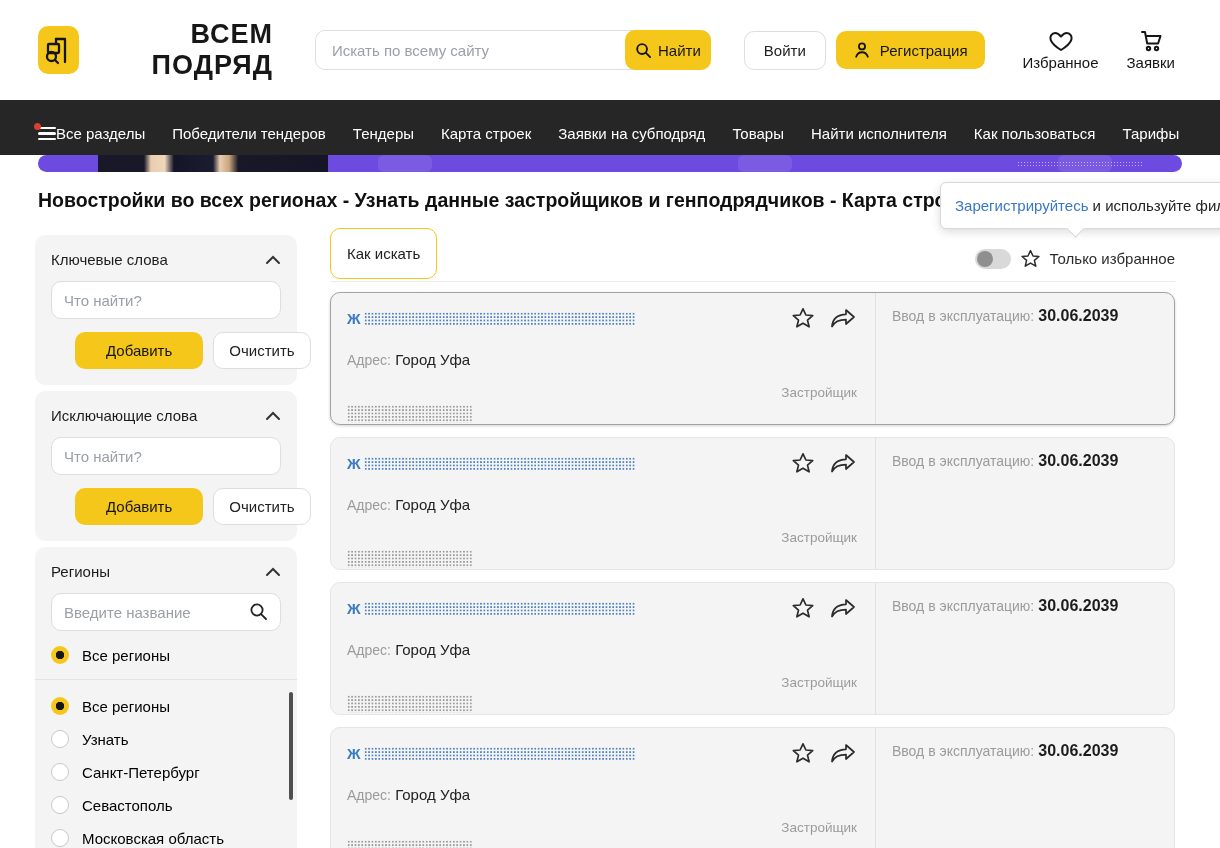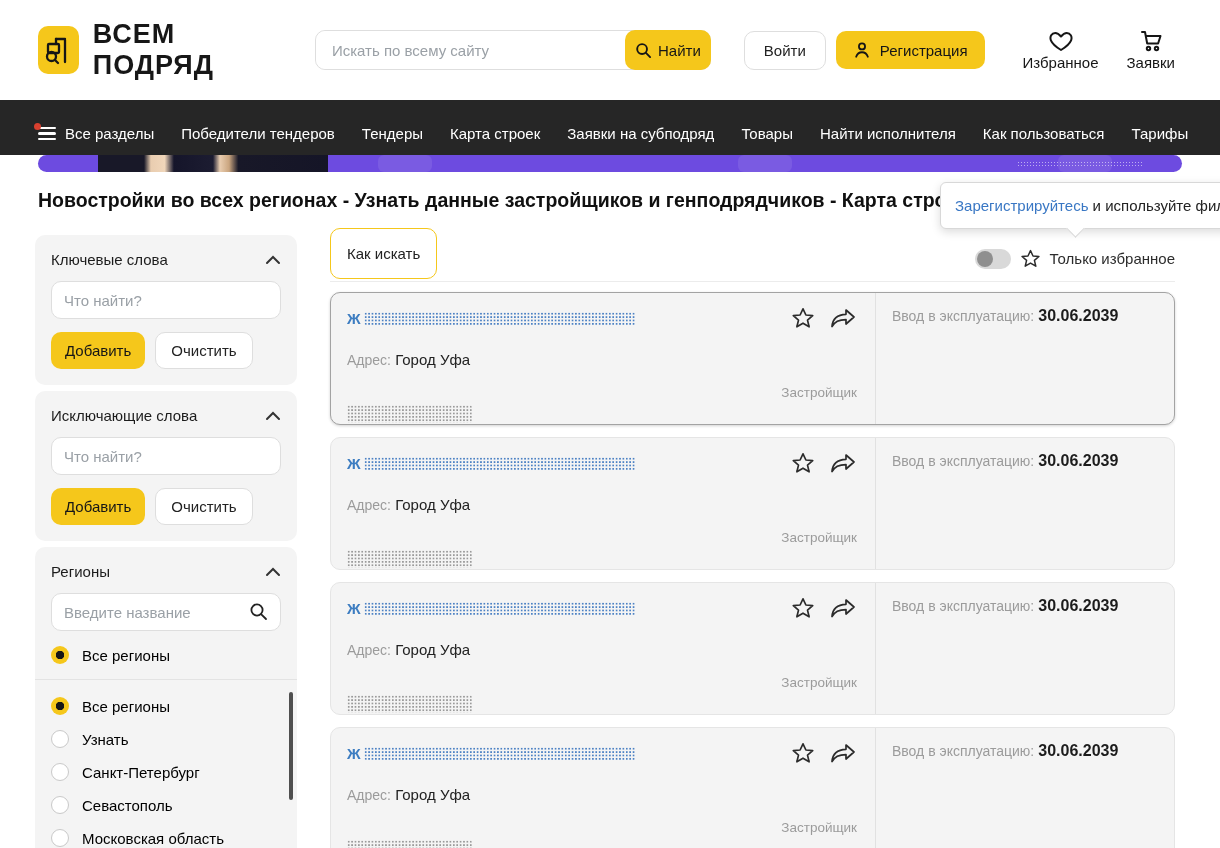--- a/index.html
+++ b/index.html
@@ -13,21 +13,21 @@
   }
   *{box-sizing:border-box;margin:0;padding:0;}
   html,body{width:1220px;height:848px;overflow:hidden;background:#fff;
     font-family:"Liberation Sans",sans-serif;color:#1a1a1a;position:relative;}
 
   
   .header{height:100px;display:flex;align-items:center;padding:0 45px 0 38px;}
   .brand{display:flex;align-items:center;cursor:pointer;}
   .logo-box{width:48px;height:48px;background:var(--yellow);border-radius:10px;
     display:flex;align-items:center;justify-content:center;}
-  .brand-text{font-size:27px;font-weight:800;letter-spacing:1px;margin-left:14px;color:#171717;}
+  .brand-text{font-size:27px;font-weight:800;letter-spacing:1px;margin-left:14px;color:#171717;text-align:right;}
   .search{margin-left:42px;width:462px;height:40px;border:1px solid var(--border);
     border-radius:10px;display:flex;align-items:stretch;background:#fff;}
   .search input{flex:1;border:none;outline:none;padding:0 16px;font-size:15px;
     border-radius:10px;font-family:inherit;color:#333;}
   .search input::placeholder{color:#9aa0a6;}
   .btn-search{width:86px;margin:-1px;background:var(--yellow);border:none;border-radius:10px;
     font-size:15px;font-family:inherit;display:flex;align-items:center;justify-content:center;
     gap:6px;cursor:pointer;color:#161616;}
   .btn-login{margin-left:33px;padding:10px 19px;background:#fff;border:1px solid var(--border);
     border-radius:10px;font-size:15px;font-family:inherit;cursor:pointer;color:#222;}
@@ -35,21 +35,21 @@
     border-radius:10px;font-size:15px;font-family:inherit;display:flex;align-items:center;
     gap:9px;cursor:pointer;color:#161616;}
   .header-link{display:flex;flex-direction:column;align-items:center;gap:2px;font-size:15px;
     cursor:pointer;color:#161616;}
   .header-link.fav{margin-left:38px;}
   .header-link.cart{margin-left:28px;}
 
   
   .nav{height:55px;background:var(--nav-bg);display:flex;align-items:center;
     padding:0 38px;color:#fff;font-size:15px;}
-  .nav-link{height:71px;display:flex;align-items:center;gap:9px;cursor:pointer;
+  .nav-link{height:71px;display:flex;align-items:center;cursor:pointer;
     border-bottom:4px solid transparent;padding-top:16px;white-space:nowrap;margin-right:27px;}
   .nav-link.active{border-bottom-color:var(--yellow);}
   .burger{position:relative;width:18px;height:14px;display:flex;flex-direction:column;
     justify-content:space-between;}
   .burger i{display:block;height:2.4px;background:#fff;border-radius:2px;}
   .burger .dot{position:absolute;left:-4px;top:-4px;width:7px;height:7px;border-radius:50%;
     background:#d8402f;}
 
   
   .banner{margin:0 38px;height:17px;border-radius:9px;background:var(--purple);
@@ -80,22 +80,22 @@
   .content{display:flex;gap:33px;padding:23px 45px 0 35px;align-items:flex-start;}
   .sidebar{width:262px;flex:none;}
   .panel{background:var(--panel-bg);border-radius:10px;padding:16px;margin-bottom:6px;}
   .panel-head{display:flex;align-items:center;justify-content:space-between;
     font-size:15px;font-weight:400;color:#1c1c1c;cursor:pointer;}
   .panel input{width:100%;height:38px;border:1px solid var(--border);border-radius:10px;
     background:#fff;padding:0 12px;font-size:15px;font-family:inherit;outline:none;
     margin-top:13px;color:#333;}
   .panel input::placeholder{color:#9aa0a6;}
   .panel-btns{display:flex;gap:10px;margin-top:13px;}
-  .btn-add{background:var(--yellow);border:none;border-radius:10px;padding:9px 14px;
-    font-size:15px;font-family:inherit;cursor:pointer;color:#161616;}
+  .btn-add{background:var(--yellow);border:none;border-radius:10px;padding:9px 31px;
+    font-size:15px;font-family:inherit;cursor:pointer;color:#161616;margin-left:24px;}
   .btn-clear{background:#fff;border:1px solid var(--border);border-radius:10px;
     padding:9px 15px;font-size:15px;font-family:inherit;cursor:pointer;color:#222;}
   .region-search{position:relative;}
   .region-search .mag{position:absolute;right:13px;top:22px;}
   .radio-row{display:flex;align-items:center;gap:13px;margin-top:15px;font-size:15px;
     color:#000000;cursor:pointer;}
   .radio{width:18px;height:18px;border-radius:50%;flex:none;border:1px solid #c9c9c9;background:#fff;}
   .radio.checked{border:none;background:radial-gradient(circle,#161616 0 4px,var(--yellow) 4.5px);}
   .region-divider{border-top:1px solid #e3e3e3;margin:15px -16px 0;}
   .region-list{position:relative;padding-top:2px;}

